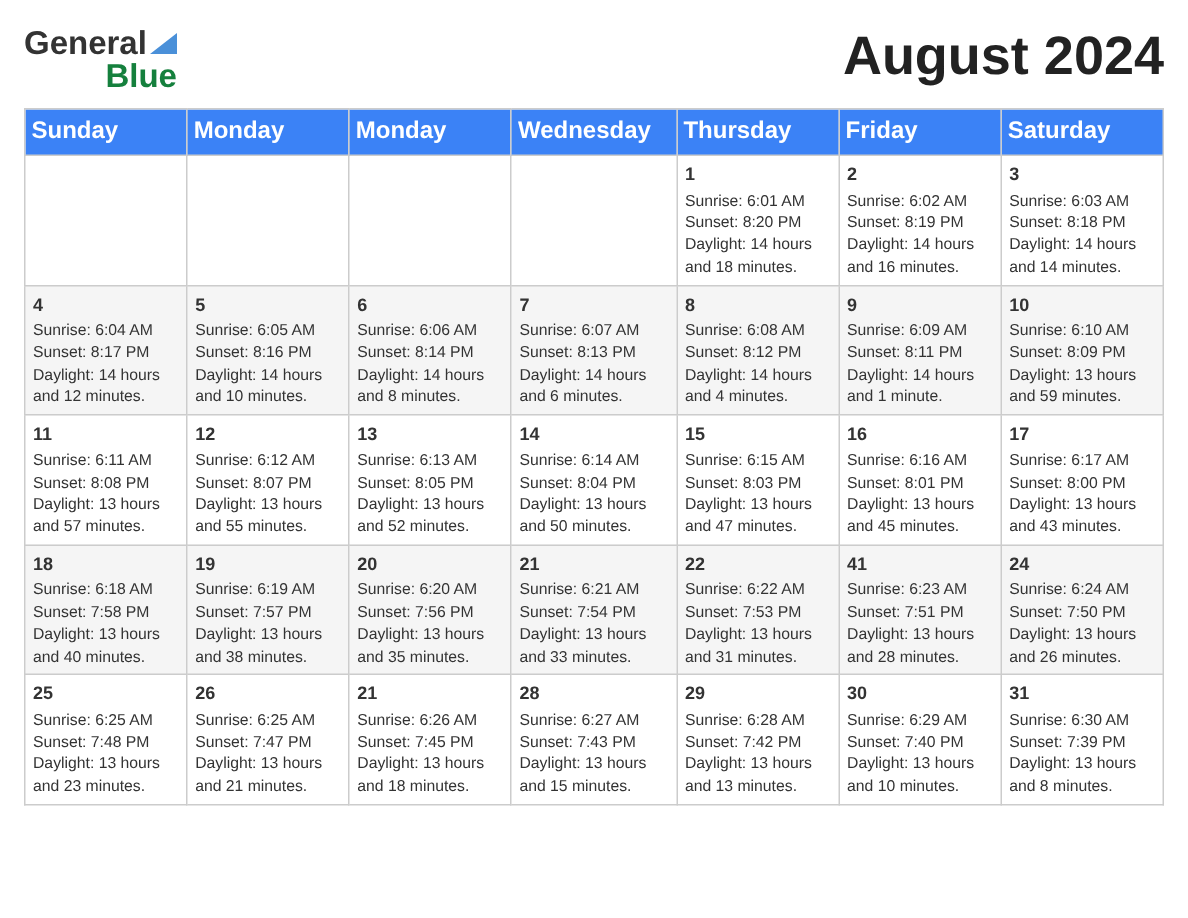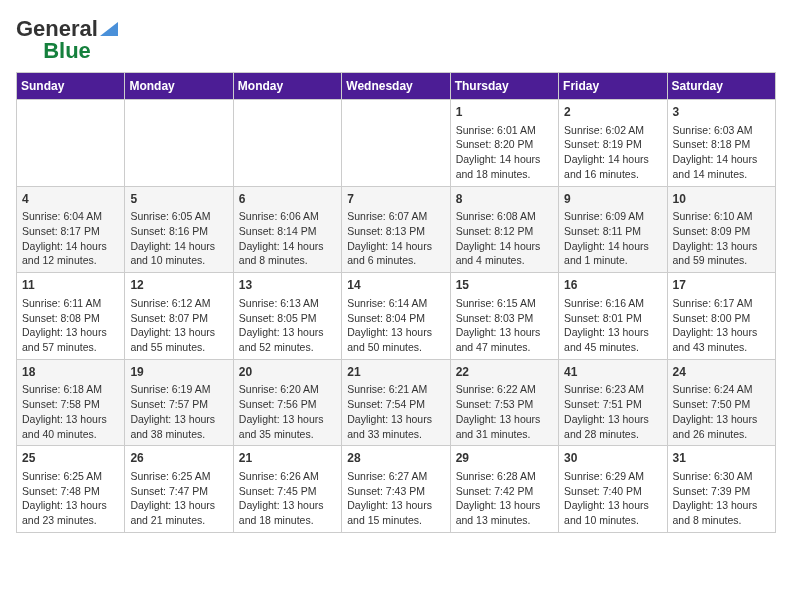--- a/index.html
+++ b/index.html
@@ -12,21 +12,21 @@
     }
     .header {
       display: flex;
       justify-content: space-between;
       align-items: flex-start;
       margin-bottom: 8px;
     }
     .logo {
       display: flex;
       flex-direction: column;
-      align-items: center;
+      align-items: flex-end;
     }
     .logo-row {
       display: flex;
       align-items: center;
     }
     .title-block {
       text-align: right;
     }
     .main-title {
       font-size: 36px;
@@ -36,24 +36,24 @@
     .subtitle {
       font-size: 15px;
       color: #444;
     }
     table {
       width: 100%;
       border-collapse: collapse;
       font-size: 11px;
     }
     thead tr th {
-      background: #4c1d95;
+      background: #3b82f6;
       color: #fff;
       font-weight: bold;
-      font-size: 12px;
+      font-size: 16px;
       padding: 6px 4px;
       text-align: left;
       border: 1px solid #ccc;
     }
     tbody tr td {
       border: 1px solid #ccc;
       padding: 4px 5px;
       vertical-align: top;
       min-height: 80px;
       height: 80px;
@@ -84,20 +84,21 @@
       <span style="font-size:22px;font-weight:bold;color:#333;">General</span>
       <span style="display:inline-block;margin-left:2px;vertical-align:middle;">
         <svg width="18" height="18" viewBox="0 0 18 18">
           <polygon points="0,18 18,18 18,4" fill="#4a90d9"></polygon>
         </svg>
       </span>
     </div>
     <span style="font-size:22px;font-weight:bold;color:#15803d;margin-top:-4px;">Blue</span>
   </div>
   <div class="title-block">
+    <div class="main-title">August 2024</div>
   </div>
 </div>
 
 <table>
   <thead>
     <tr>
     <th>Sunday</th>
         <th>Monday</th>
         <th>Monday</th>
         <th>Wednesday</th>

